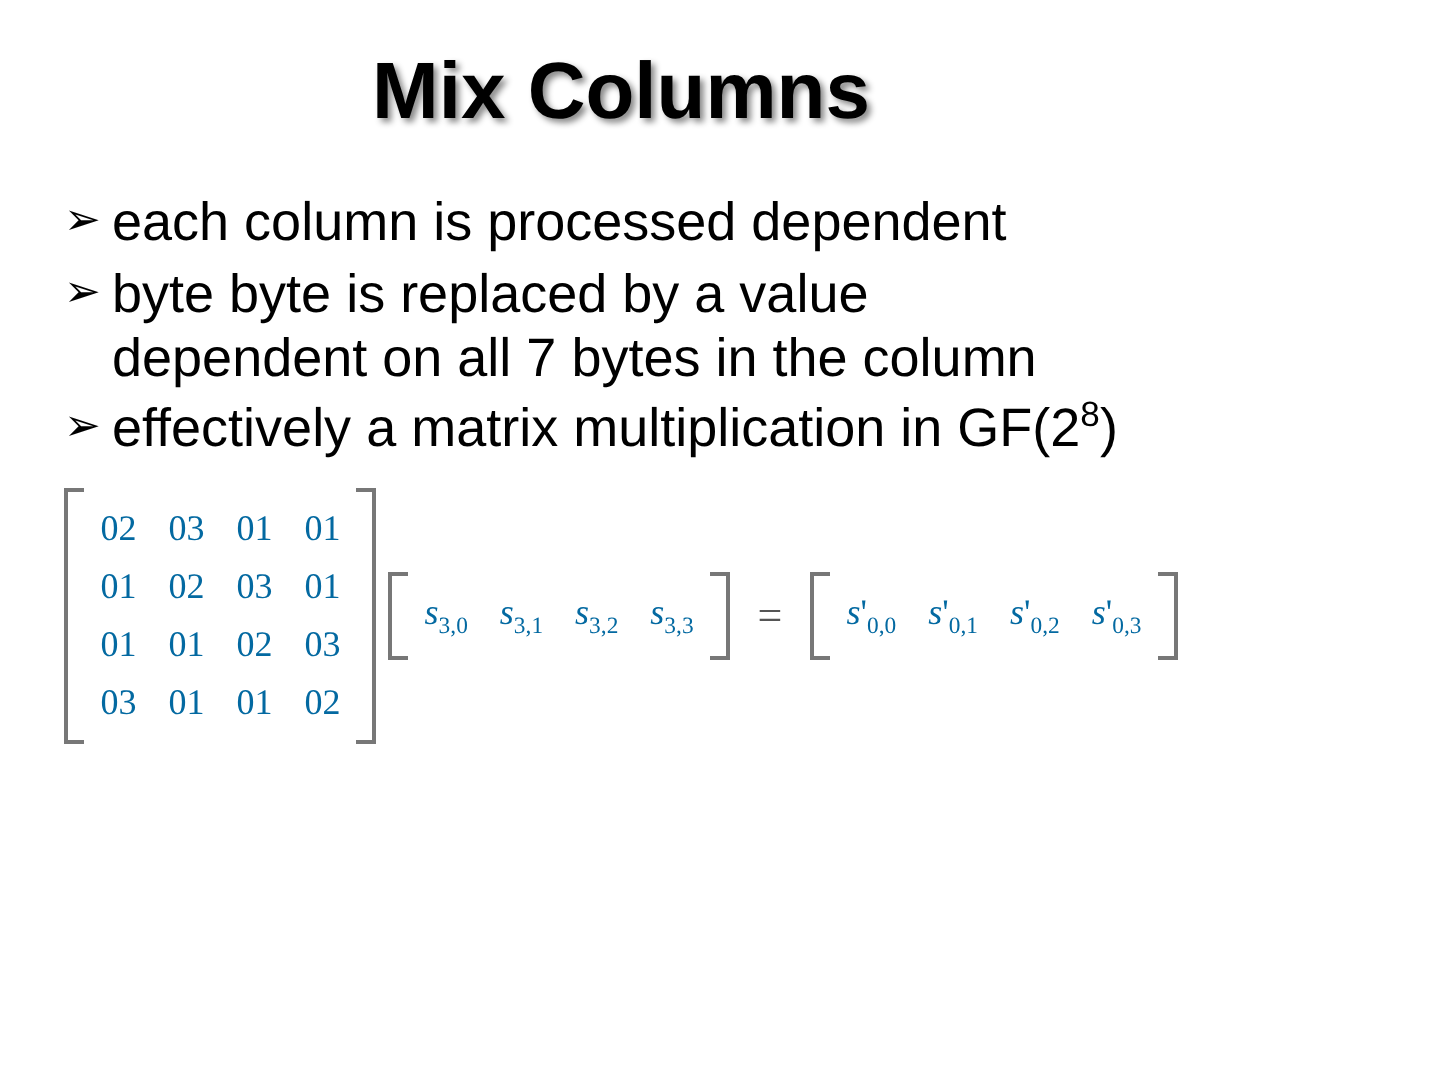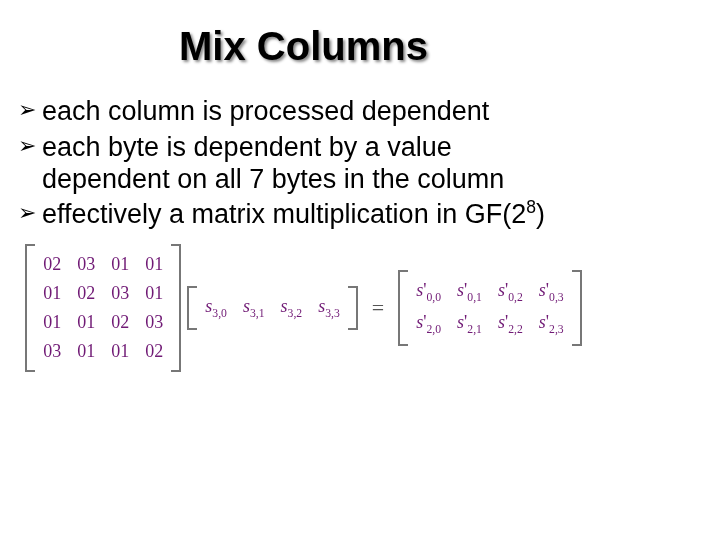--- a/index.html
+++ b/index.html
@@ -8,21 +8,21 @@
     width: 720px;
     height: 540px;
     background: #fff;
     font-family: Arial, Helvetica, sans-serif;
     color: #000;
     overflow: hidden;
   }
   .slide {
     width: 623px;
     height: 540px;
-    padding: 20px 34px 0 18px;
+    padding: 20px 34px 0 32px;
     box-sizing: border-box;
   }
   .title {
     font-size: 40px;
     font-weight: bold;
     text-align: center;
     text-shadow: 2px 2px 3px #888;
     margin: 4px 0 26px 0;
   }
   .bullets {
@@ -62,21 +62,21 @@
   .mat {
     position: relative;
     padding: 6px 10px;
   }
   .mat table { border-collapse: collapse; }
   .mat td {
     padding: 4px 8px;
     font-size: 18px;
     font-style: italic;
     text-align: center;
-    color: #701a75;
+    color: #0369a1;
   }
   .mat.coef td { font-style: normal; }
   .bracket {
     position: absolute;
     top: 0; bottom: 0;
     width: 8px;
     border-top: 2px solid #777;
     border-bottom: 2px solid #777;
   }
   .bracket.left { left: 0; border-left: 2px solid #777; }
@@ -91,21 +91,21 @@
 <div class="slide">
   <div class="title">Mix Columns</div>
 
   <div class="bullets">
     <div class="bullet">
       <span class="arrow">➢</span>
       <span class="btext">each column is processed dependent</span>
     </div>
     <div class="bullet">
       <span class="arrow">➢</span>
-      <span class="btext">each byte is dependent by a value</span>
+      <span class="btext">byte byte is replaced by a value</span>
     </div>
     <div class="btext cont">dependent on all 7 bytes in the column</div>
     <div class="bullet">
       <span class="arrow">➢</span>
       <span class="btext">effectively a matrix multiplication in GF(2<sup>8</sup>)</span>
     </div>
   </div>
 
   <div class="matrix-row">
     <div class="mat coef">
@@ -162,23 +162,17 @@
       <div class="bracket left"></div>
         <div class="bracket right"></div>
       <table>
         <tbody>
             <tr>
               <td>s<span class="prime">'</span><span class="sub">0,0</span></td>
               <td>s<span class="prime">'</span><span class="sub">0,1</span></td>
               <td>s<span class="prime">'</span><span class="sub">0,2</span></td>
               <td>s<span class="prime">'</span><span class="sub">0,3</span></td>
             </tr>
-        <tr>
-              <td>s<span class="prime">'</span><span class="sub">2,0</span></td>
-              <td>s<span class="prime">'</span><span class="sub">2,1</span></td>
-              <td>s<span class="prime">'</span><span class="sub">2,2</span></td>
-              <td>s<span class="prime">'</span><span class="sub">2,3</span></td>
-            </tr>
       </tbody>
         </table>
     </div>
   </div>
 </div>
 
 </body></html>

